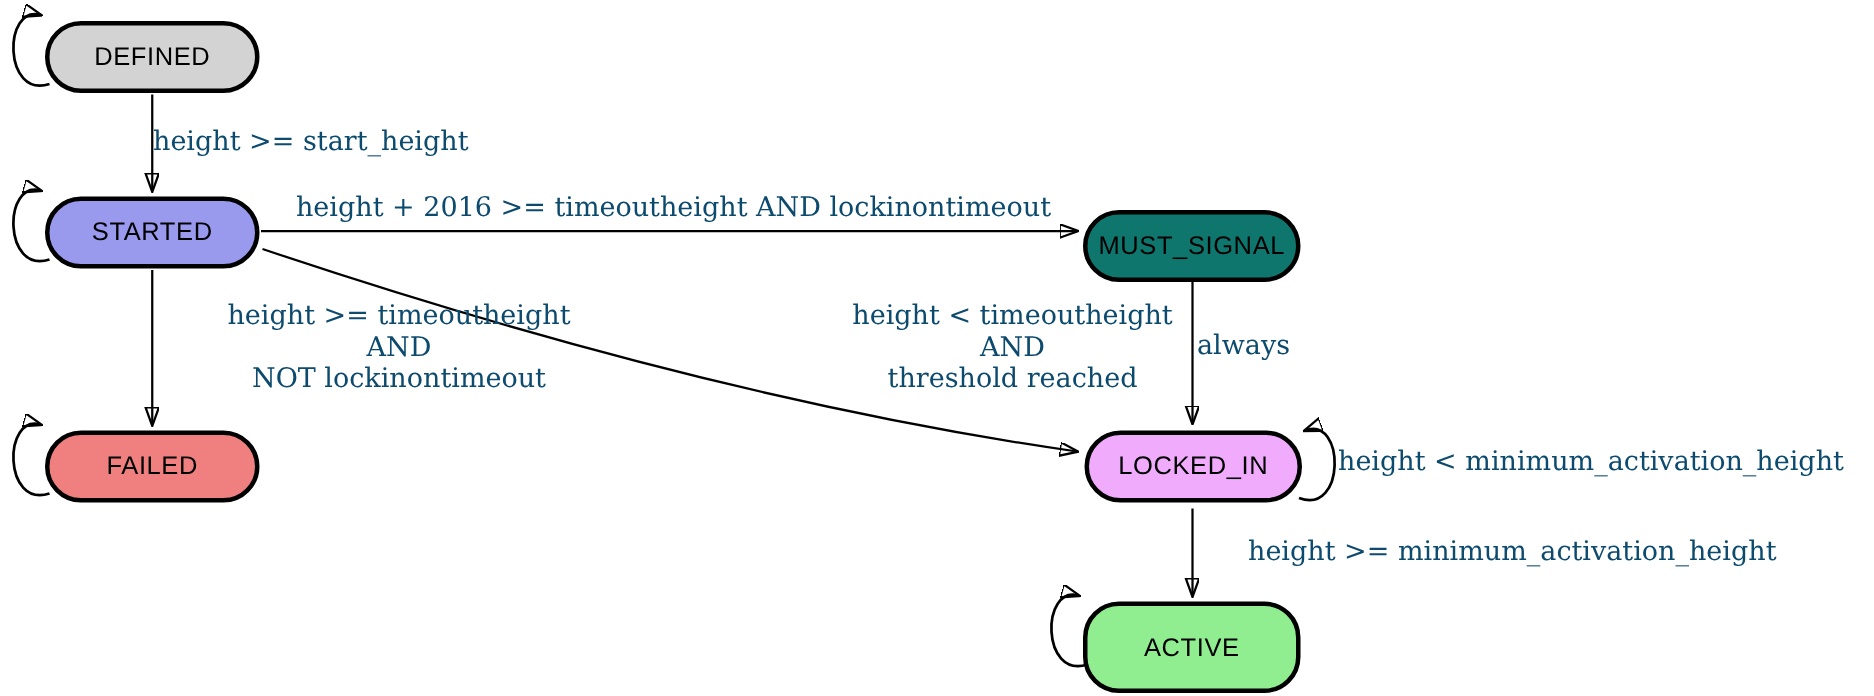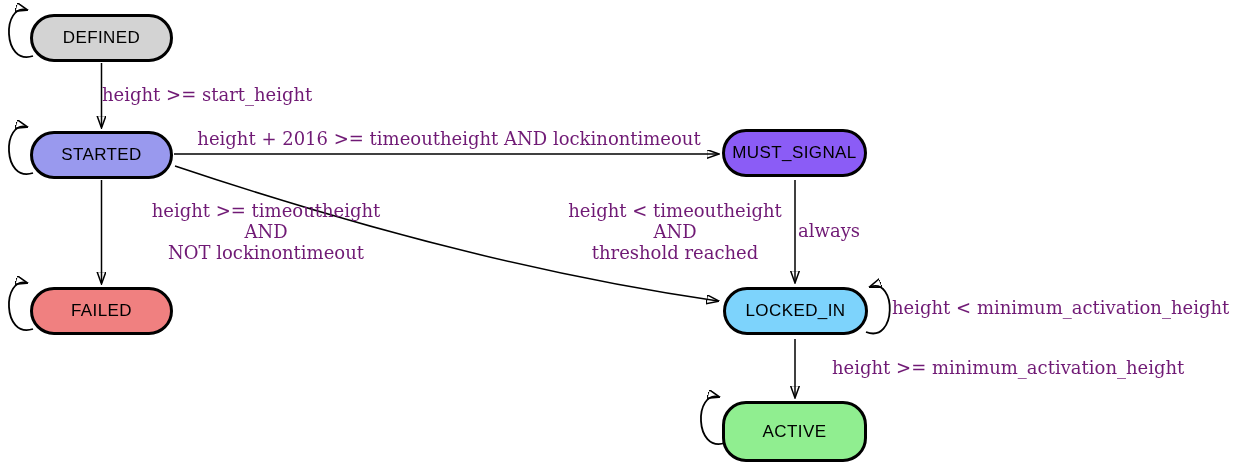--- a/index.html
+++ b/index.html
@@ -43,21 +43,21 @@
     font-size: 17px;
     color: #000000;
     letter-spacing: 0.4px;
     white-space: nowrap;
   }
   .elabel {
     position: absolute;
     font-family: "DejaVu Serif", "Liberation Serif", serif;
     font-size: 18px;
     line-height: 21px;
-    color: #701a75;
+    color: #0c4a6e;
     white-space: pre-line;
   }
   .elabel.nowrap { white-space: nowrap; }
   .elabel.centered { transform: translateX(-50%); text-align: center; }
 </style>
 </head>
 <body>
 
 <div class="canvas">
 
@@ -83,29 +83,29 @@
   </svg>
 
   <div class="node" style="left: 30px; top: 14px; width: 143px; height: 48px; background-color: rgb(211, 211, 211);">
     <span class="node-label">DEFINED</span>
   </div>
 
   <div class="node" style="left: 30px; top: 131px; width: 143px; height: 48px; background-color: rgb(153, 153, 238);">
     <span class="node-label">STARTED</span>
   </div>
 
-  <div class="node" style="left: 722px; top: 129px; width: 145px; height: 48px; background-color: #8b5cf6;">
+  <div class="node" style="left: 722px; top: 140px; width: 145px; height: 48px; background-color: #0f766e;">
     <span class="node-label">MUST_SIGNAL</span>
   </div>
 
   <div class="node" style="left: 30px; top: 287px; width: 143px; height: 48px; background-color: rgb(240, 128, 128);">
     <span class="node-label">FAILED</span>
   </div>
 
-  <div class="node" style="left: 723px; top: 287px; width: 145px; height: 48px; background-color: #7dd3fc;">
+  <div class="node" style="left: 723px; top: 287px; width: 145px; height: 48px; background-color: #f0abfc;">
     <span class="node-label">LOCKED_IN</span>
   </div>
 
   <div class="node" style="left: 722px; top: 401px; width: 145px; height: 61px; background-color: rgb(144, 238, 144);">
     <span class="node-label">ACTIVE</span>
   </div>
 
   <div class="elabel nowrap" style="left:102px; top:84px;">height &gt;= start_height</div>
 
   <div class="elabel nowrap centered" style="left:449px; top:128px;">height + 2016 &gt;= timeoutheight AND lockinontimeout</div>

